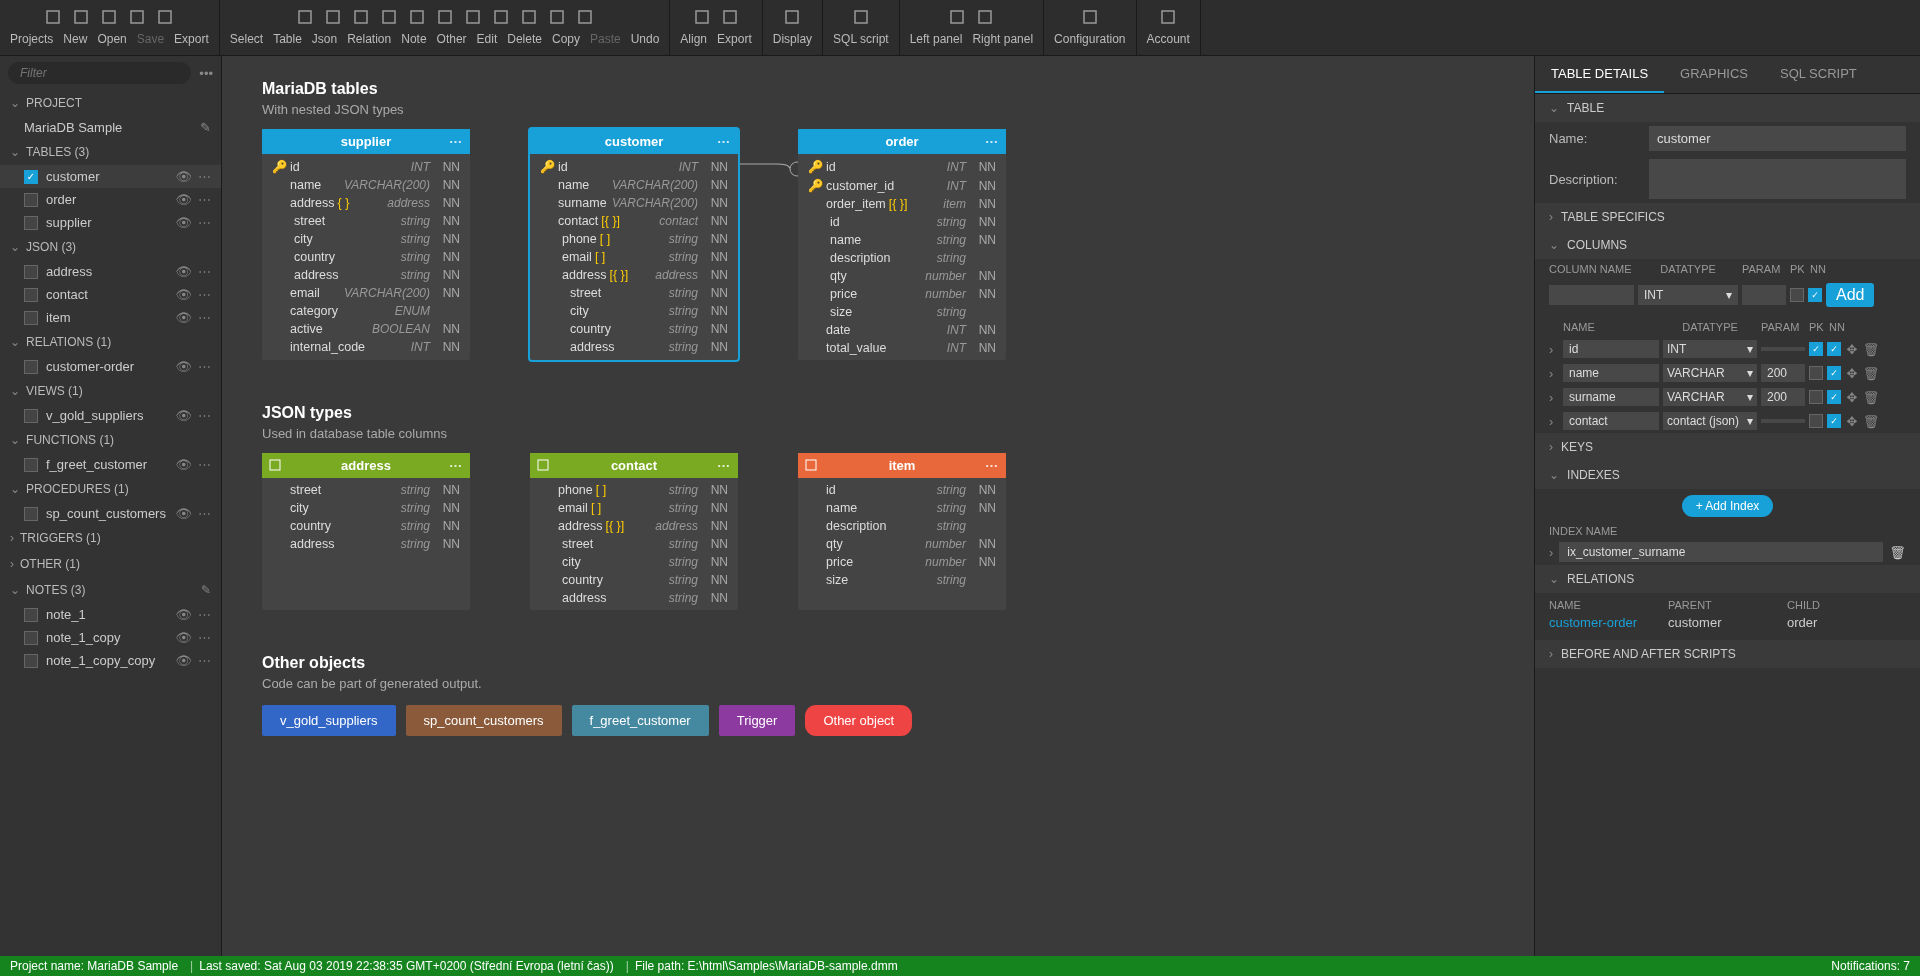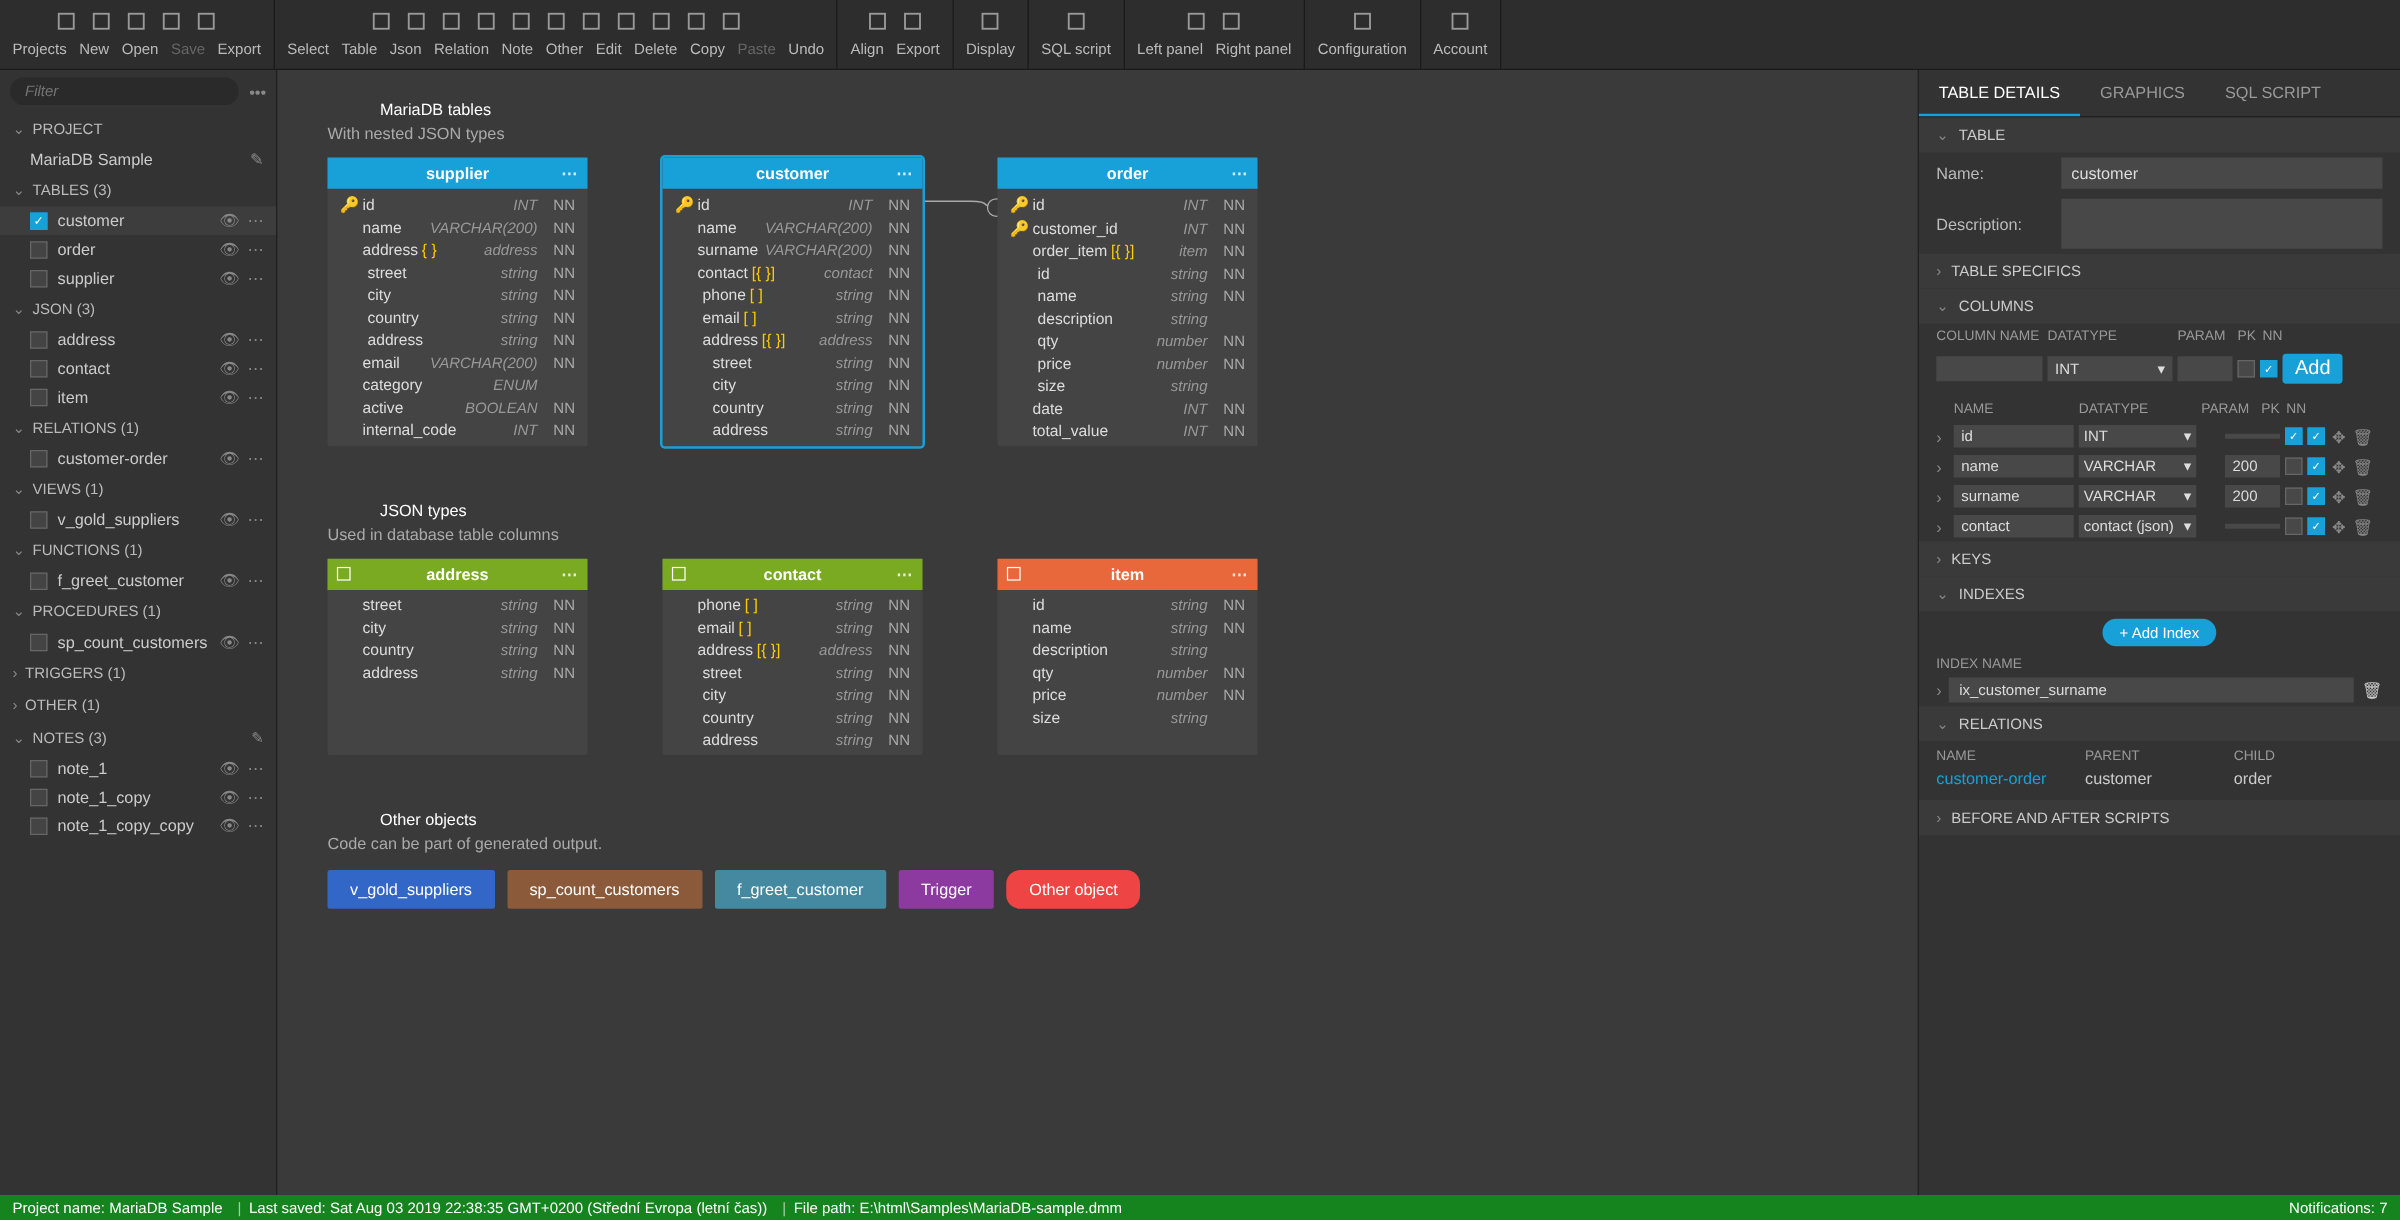--- a/index.html
+++ b/index.html
@@ -28,21 +28,21 @@
 .tree-item { display: flex; align-items: center; padding: 4px 10px 4px 24px; cursor: pointer; }
 .tree-item.active { background: #3d3d3d; }
 .tree-item .cbox { width: 14px; height: 14px; border: 1px solid #666; margin-right: 8px; background: #444; }
 .tree-item .cbox.checked { background: #18a0d8; border-color: #18a0d8; display: flex; align-items: center; justify-content: center; color: #fff; font-size: 10px; }
 .tree-item .eye { margin-left: auto; margin-right: 6px; color: #888; }
 .tree-item .dots { color: #888; }
 .tree-item .edit { margin-left: auto; color: #888; }
 
 
 .canvas { flex: 1; background: #3a3a3a; overflow: auto; position: relative; padding: 24px 40px; }
-.canvas h2 { color: #fff; font-size: 13px; font-weight: 400; margin-bottom: 4px; margin-left: 42px; }
+.canvas h2 { color: #fff; font-size: 16px; font-weight: 700; margin-bottom: 4px; }
 .canvas .subtitle { color: #aaa; font-size: 13px; margin-bottom: 8px; }
 
 .tables-row { display: flex; gap: 60px; margin-top: 12px; margin-bottom: 44px; position: relative; }
 .json-row { display: flex; gap: 60px; margin-top: 12px; margin-bottom: 44px; }
 .entity { width: 208px; background: #444; border-radius: 2px; font-size: 13px; position: relative; }
 .entity.selected { box-shadow: 0 0 0 2px #18a0d8; }
 .entity-header { padding: 5px 10px; text-align: center; font-weight: 600; color: #fff; position: relative; }
 .entity-header .dots { position: absolute; right: 8px; top: 5px; color: #fff; opacity: 0.8; }
 .entity-header .ico { position: absolute; left: 7px; top: 6px; }
 .ehdr-blue { background: #18a0d8; }
@@ -76,35 +76,35 @@
 .rp-tab.active { color: #fff; border-bottom: 2px solid #18a0d8; }
 .rp-sect-hdr { display: flex; align-items: center; padding: 7px 14px; color: #ccc; background: #3a3a3a; cursor: pointer; font-size: 12px; }
 .rp-sect-hdr .chev { margin-right: 8px; color: #888; }
 .rp-form-row { display: flex; align-items: center; padding: 4px 14px; gap: 10px; }
 .rp-form-row label { width: 90px; color: #bbb; }
 .rp-input { flex: 1; background: #484848; border: none; padding: 5px 8px; color: #ddd; font-size: 13px; }
 .rp-textarea { flex: 1; background: #484848; border: none; padding: 5px 8px; color: #ddd; height: 40px; resize: none; }
 
 .cols-header { display: flex; padding: 4px 14px; font-size: 11px; color: #999; gap: 4px; }
 .cols-header .ch-name { width: 85px; }
-.cols-header .ch-dt { width: 100px; }
+.cols-header .ch-dt { width: 100px; text-align: center; }
 .cols-header .ch-param { width: 44px; }
 .cols-header .ch-pk { width: 16px; }
 .cols-header .ch-nn { width: 16px; }
 
 .cols-add-row { display: flex; align-items: center; padding: 4px 14px 10px; gap: 4px; }
 .col-inp { background: #484848; border: none; padding: 3px 6px; color: #ddd; font-size: 12px; }
 .col-sel { background: #484848; border: none; padding: 3px 6px; color: #ddd; font-size: 12px; }
 .add-btn { background: #18a0d8; color: #fff; border: none; padding: 3px 10px; border-radius: 3px; font-size: 16px; cursor: pointer; }
 
 .col-row { display: flex; align-items: center; padding: 3px 14px; gap: 4px; }
 .col-row .chev { width: 10px; color: #888; }
 .col-row .cname { width: 96px; background: #484848; padding: 2px 6px; color: #ddd; font-size: 12px; }
 .col-row .cdt { width: 94px; background: #484848; padding: 2px 4px; color: #ddd; font-size: 12px; display: flex; justify-content: space-between; }
-.col-row .cparam { width: 44px; background: #484848; padding: 2px 6px; color: #ddd; font-size: 12px; margin-left: 19px; }
+.col-row .cparam { width: 44px; background: #484848; padding: 2px 6px; color: #ddd; font-size: 12px; }
 .col-row .ccb { width: 14px; height: 14px; border: 1px solid #666; background: #484848; display: flex; align-items: center; justify-content: center; }
 .col-row .ccb.checked { background: #18a0d8; border-color: #18a0d8; color: #fff; font-size: 9px; }
 .col-row .ricon { color: #888; width: 14px; text-align: center; cursor: pointer; }
 
 .rel-table { padding: 6px 14px; }
 .rel-hdr { display: flex; font-size: 11px; color: #999; }
 .rel-hdr div { flex: 1; }
 .rel-row { display: flex; padding: 4px 0; }
 .rel-row div { flex: 1; font-size: 13px; }
 .rel-row .link { color: #18a0d8; }

